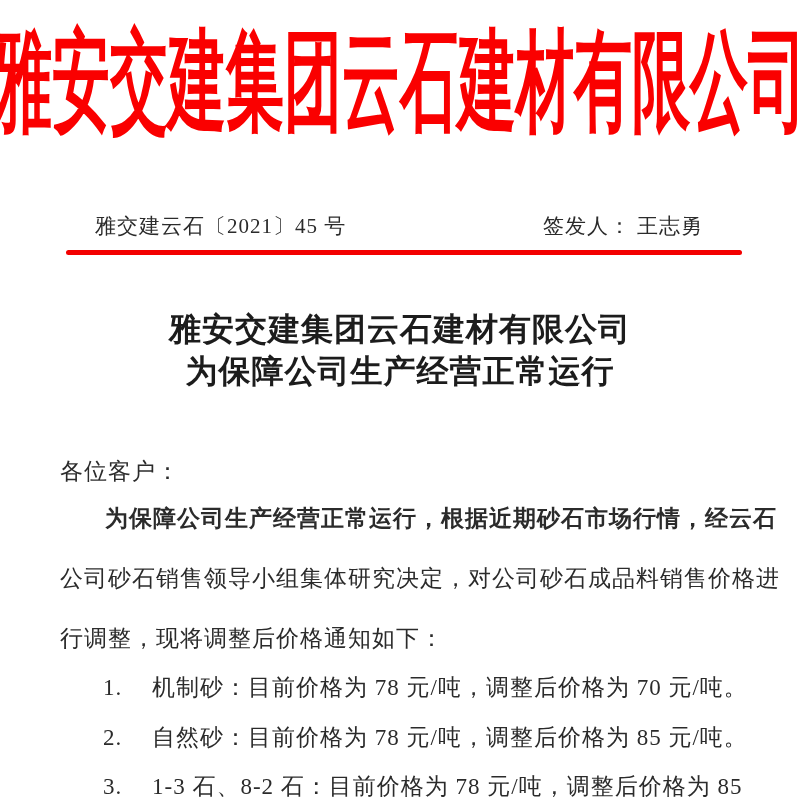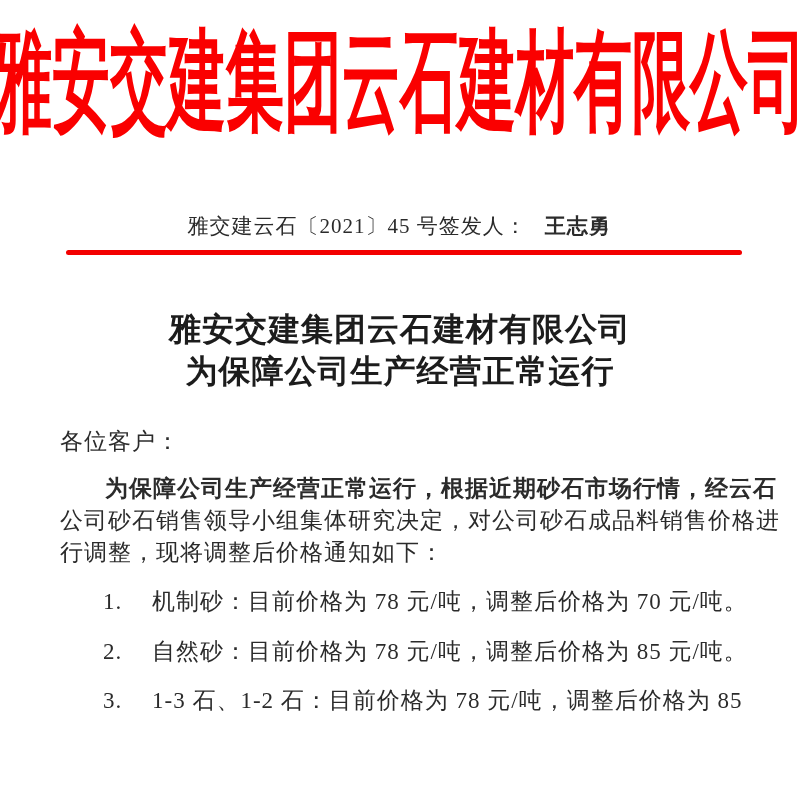--- a/index.html
+++ b/index.html
@@ -26,50 +26,50 @@
     line-height: 1;
     white-space: nowrap;
     transform: scaleY(1.9);
     transform-origin: center;
     letter-spacing: 0px;
   }
 
   
   .docnum-row {
     position: absolute; top: 212px; left: 95px; right: 97px;
-    display: flex; justify-content: center; align-items: baseline;
+    display: flex; justify-content: space-between; align-items: baseline;
     font-size: 21px; color: #2b2b2b;
     letter-spacing: 1px;
   }
-  .issuer-name { margin-left: 18px; font-weight: bold; }
+  .issuer-name { margin-left: 6px; }
 
   
   .red-rule {
     position: absolute; top: 250px; left: 66px;
     width: 676px; height: 5px;
     background: #f30000; border-radius: 3px;
   }
 
   
   .doc-title {
     position: absolute; top: 308px; left: 0; right: 0;
     text-align: center;
     font-size: 32px; font-weight: bold; color: #1c1c1c;
     line-height: 42px;
     letter-spacing: 1px;
   }
 
   
   .body-text {
-    position: absolute; top: 430px; left: 60px; right: 30px;
+    position: absolute; top: 460px; left: 60px; right: 30px;
     font-size: 23px; color: #2b2b2b;
   }
   .line { line-height: 24px; white-space: nowrap; letter-spacing: 1px; }
   .mt23 { margin-top: 23px; }
-  .mt22 { margin-top: 8px; }
+  .mt22 { margin-top: 36px; }
   .mt25 { margin-top: 25px; }
   .mt26 { margin-top: 26px; }
   .mt16 { margin-top: 16px; }
   .indent { padding-left: 45px; font-weight: bold; }
   .item { padding-left: 43px; }
   .item .num { display: inline-block; width: 49px; }
 </style>
 </head>
 <body>
 
@@ -100,17 +100,17 @@
     <div class="line mt22">公司砂石销售领导小组集体研究决定，对公司砂石成品料销售价格进</div>
     <div class="line mt22">行调整，现将调整后价格通知如下：</div>
 
     <div class="line mt25 item">
       <span class="num">1.</span><span>机制砂：目前价格为 78 元/吨，调整后价格为 70 元/吨。</span>
     </div>
     <div class="line mt26 item">
       <span class="num">2.</span><span>自然砂：目前价格为 78 元/吨，调整后价格为 85 元/吨。</span>
     </div>
     <div class="line mt25 item">
-      <span class="num">3.</span><span>1-3 石、1-2 石：目前价格为 78 元/吨，调整后价格为 85</span>
+      <span class="num">3.</span><span>1-3 石、8-2 石：目前价格为 78 元/吨，调整后价格为 85</span>
     </div>
   </div>
 
 </div>
 
 </body></html>

